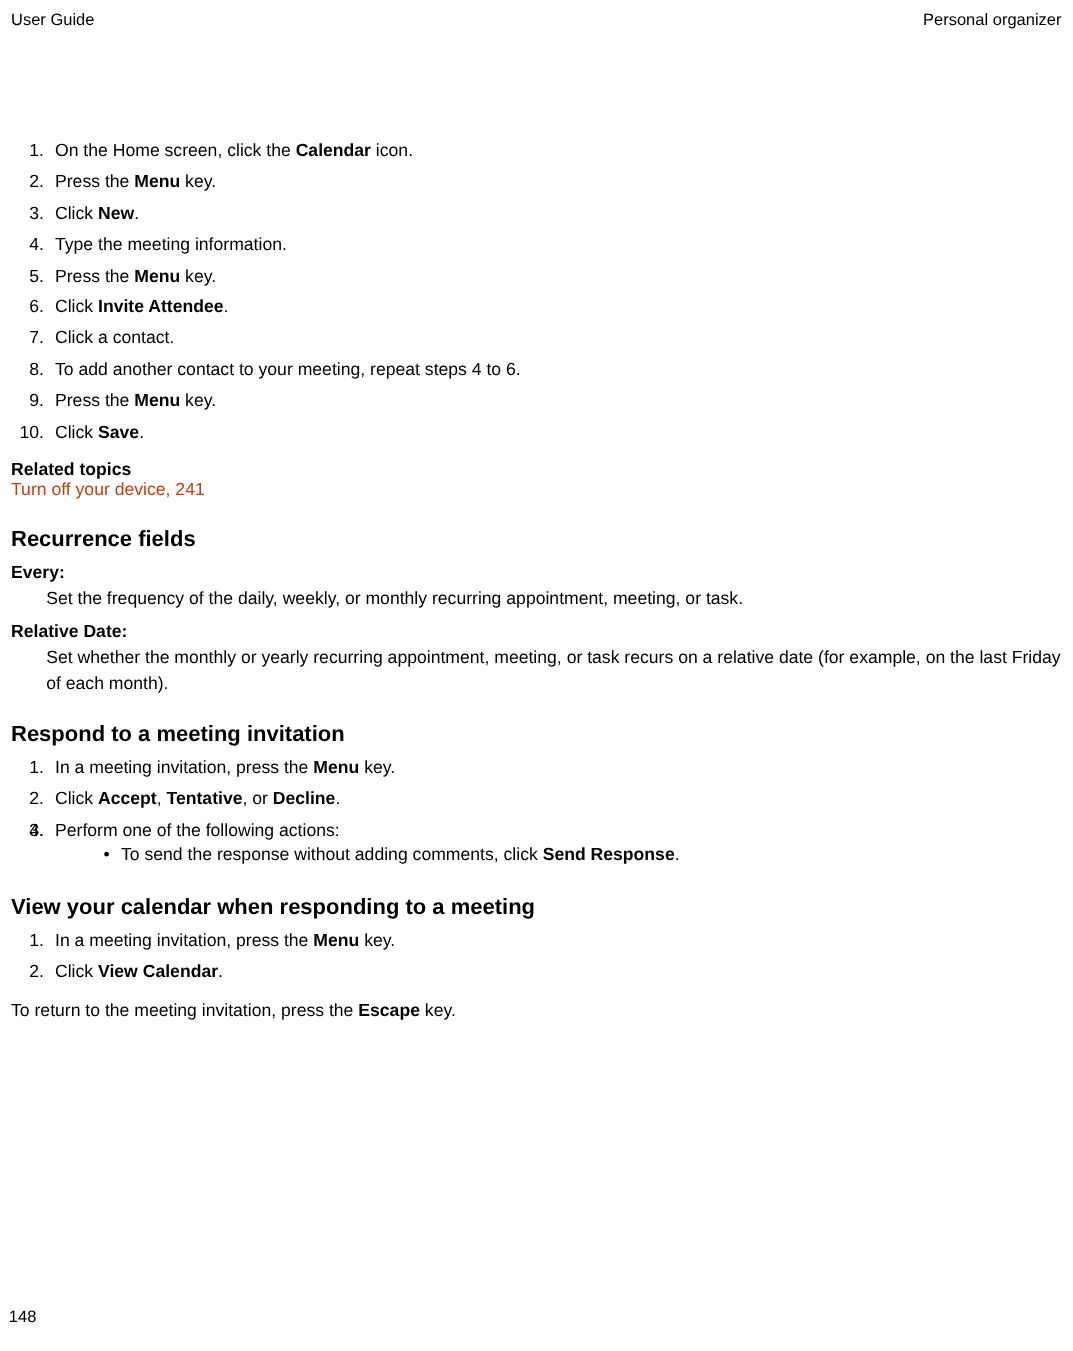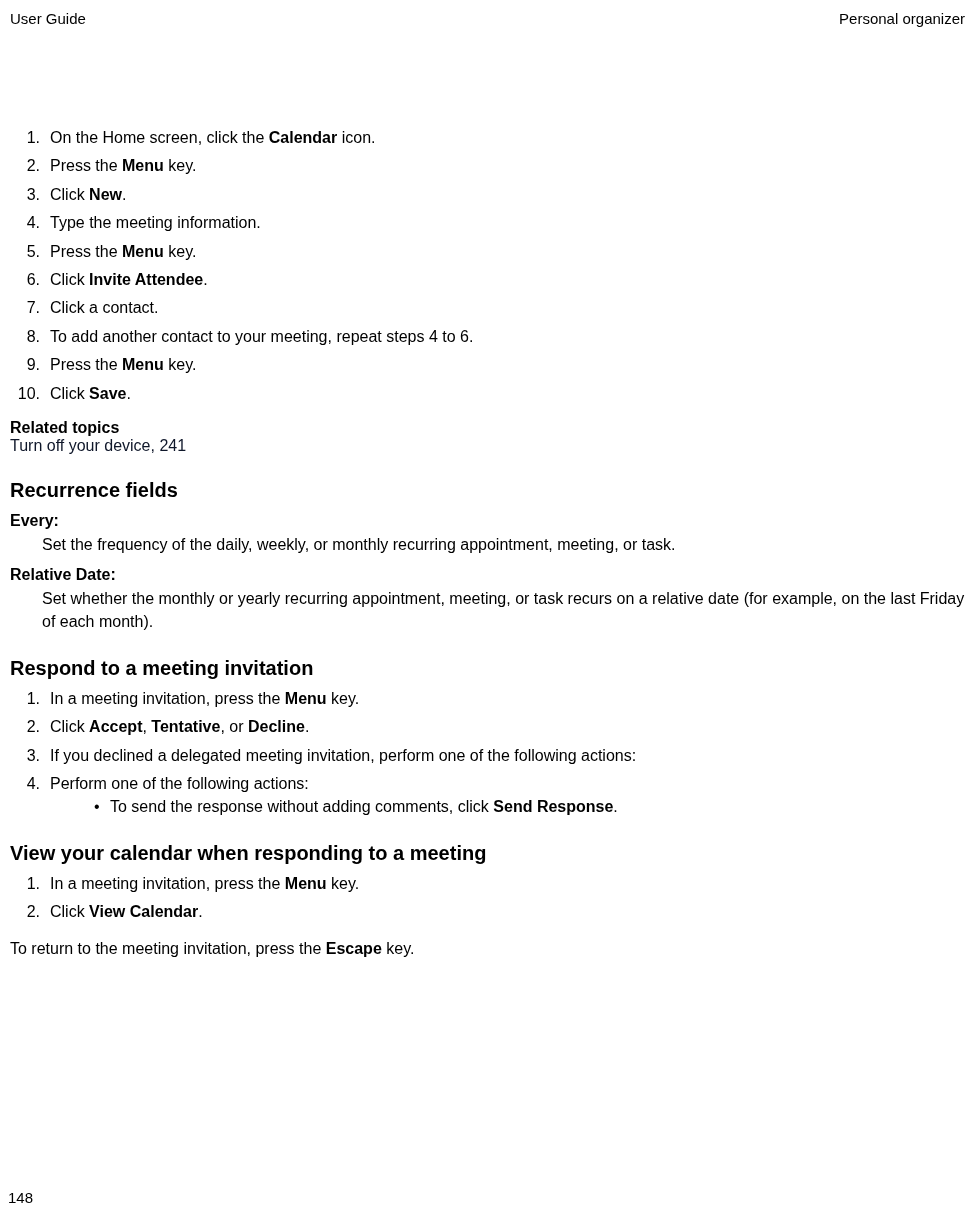--- a/index.html
+++ b/index.html
@@ -56,21 +56,21 @@
       content: "•";
       position: absolute;
       left: 4px;
     }
     .bold { font-weight: 700; }
     .related-heading {
       font-weight: 700;
       margin-top: 12px;
     }
     .link {
-      color: #0f172a;
+      color: #c2410c;
       cursor: pointer;
       text-decoration: none;
     }
     h2.section {
       font-size: 20px;
       font-weight: 700;
       margin-top: 24px;
       margin-bottom: 10px;
     }
     h3.subsection {
@@ -141,21 +141,20 @@
   <h3 class="subsection">Respond to a meeting invitation</h3>
 
   <ol class="steps">
     <li>
       <span>In a meeting invitation, press the </span><span class="bold">Menu</span><span> key.</span>
     </li>
     <li>
       <span>Click </span><span class="bold">Accept</span><span>, </span><span class="bold">Tentative</span><span>, or </span><span class="bold">Decline</span><span>.</span>
     </li>
     <li>
-      <span>If you declined a delegated meeting invitation, perform one of the following actions:</span>
     </li>
     <li>
       <span>Perform one of the following actions:</span>
       <ul class="bullets">
         <li><span>To send the response without adding comments, click </span><span class="bold">Send Response</span><span>.</span></li>
       </ul>
     </li>
   </ol>
 
 

